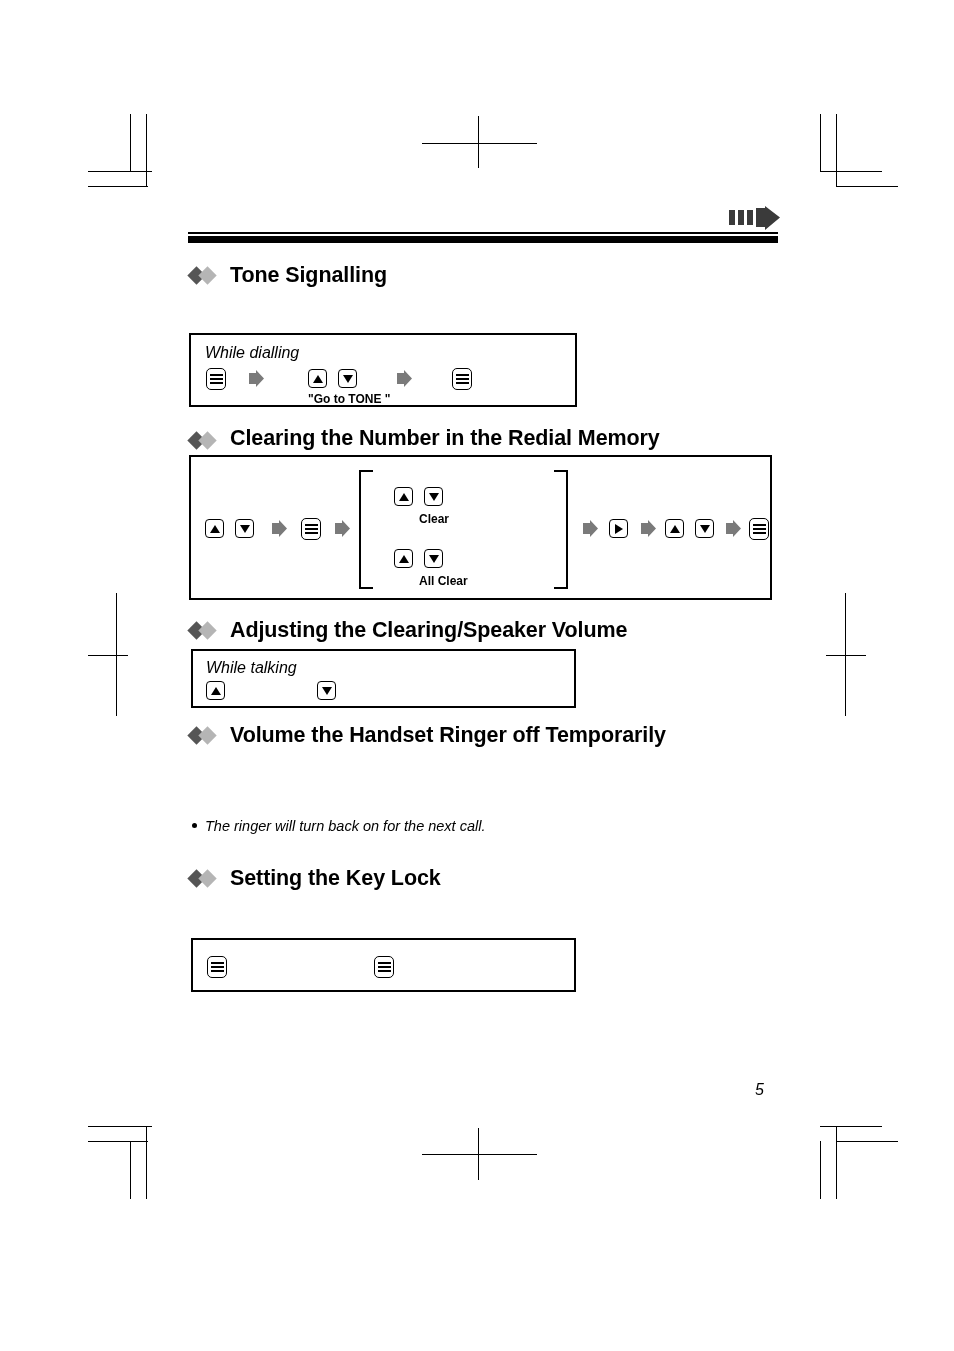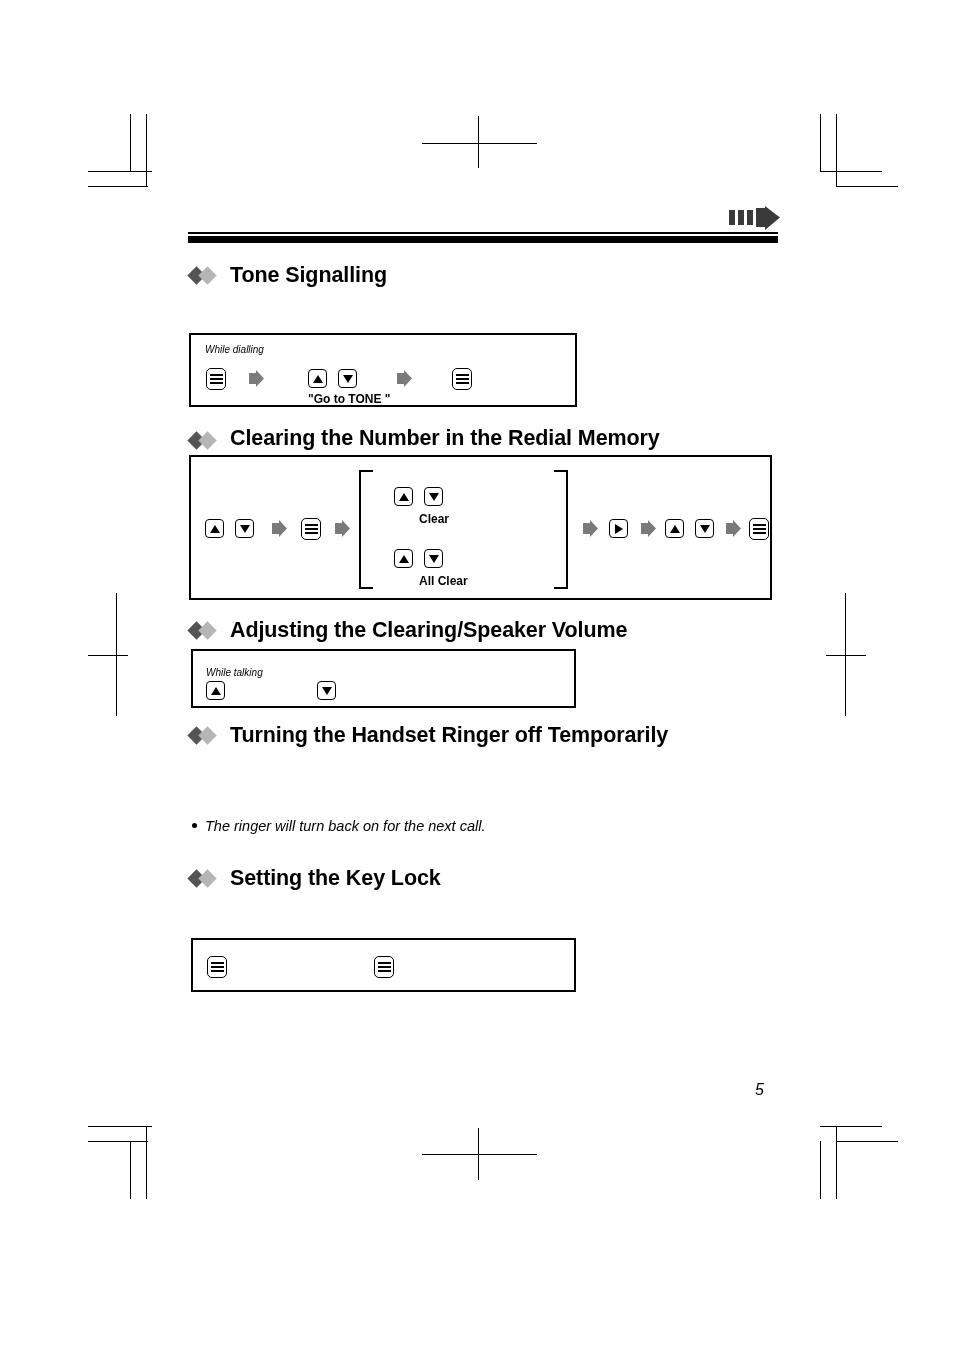--- a/index.html
+++ b/index.html
@@ -82,21 +82,21 @@
   
   .proc-box {
     position: absolute;
     border: 2px solid #000;
     background: #fff;
     box-sizing: border-box;
   }
   .caption {
     position: absolute;
     font-style: italic;
-    font-size: 10px;
+    font-size: 16px;
     line-height: 1;
   }
 
   
   .key {
     position: absolute;
     box-sizing: border-box;
     background: #fff;
   }
   
@@ -393,35 +393,35 @@
 
   <div class="section-head" style="left:190px; top:620px;">
     <span class="diamonds">
       <i class="d1"></i>
         <i class="d2"></i>
     </span>
     <span class="title">Adjusting the Clearing/Speaker Volume</span>
   </div>
 
   <div class="proc-box" style="left:191px; top:649px; width:385px; height:59px;">
-    <div class="caption" style="left:13px; top:9px;margin-top:8px;">While talking</div>
+    <div class="caption" style="left:13px; top:9px;">While talking</div>
     <div class="key key-arrow" style="left:13px; top:30px;">
         <span class="tri tri-up"></span>
       </div>
     <div class="key key-arrow" style="left:124px; top:30px;">
         <span class="tri tri-down"></span>
       </div>
   </div>
 
   <div class="section-head" style="left:190px; top:725px;">
     <span class="diamonds">
       <i class="d1"></i>
         <i class="d2"></i>
     </span>
-    <span class="title">Turning the Handset Ringer off Temporarily</span>
+    <span class="title">Volume the Handset Ringer off Temporarily</span>
   </div>
 
 
   <div class="notes">
     <div class="note">
       <span class="dot"></span>
       <span>The ringer will turn back on for the next call.</span>
     </div>
   </div>
 

